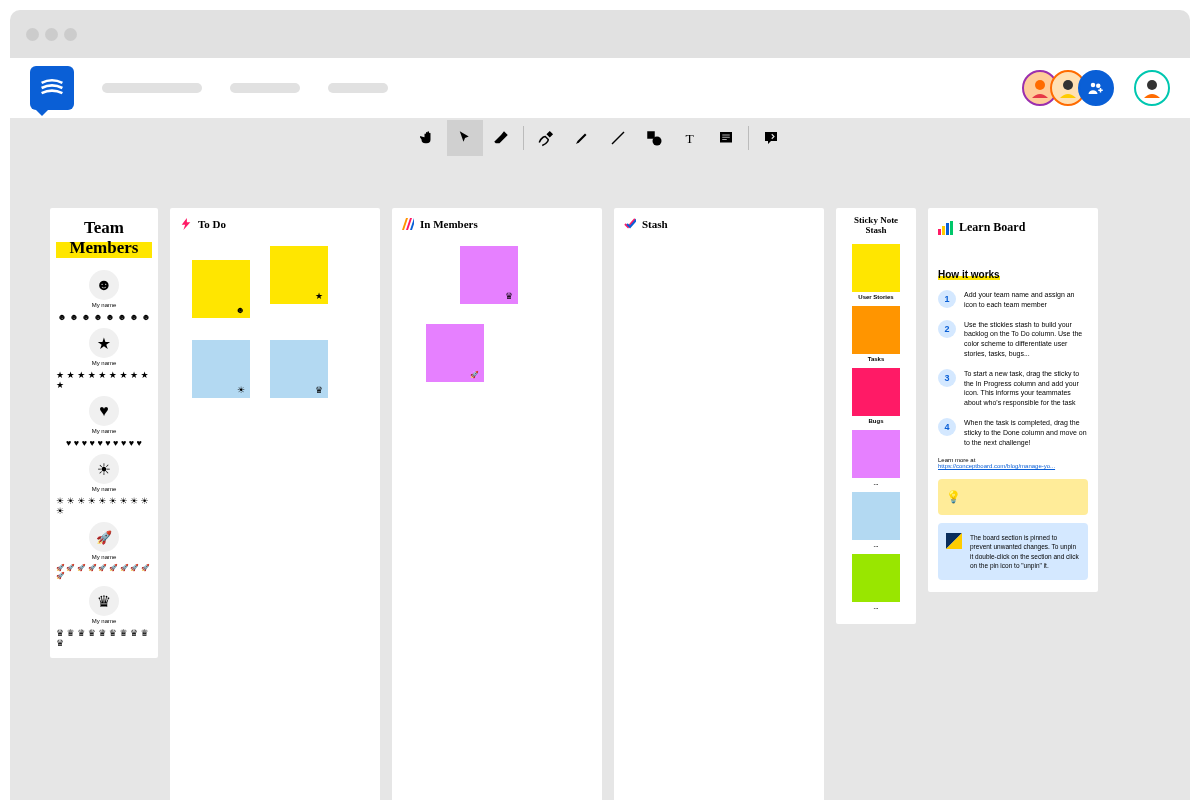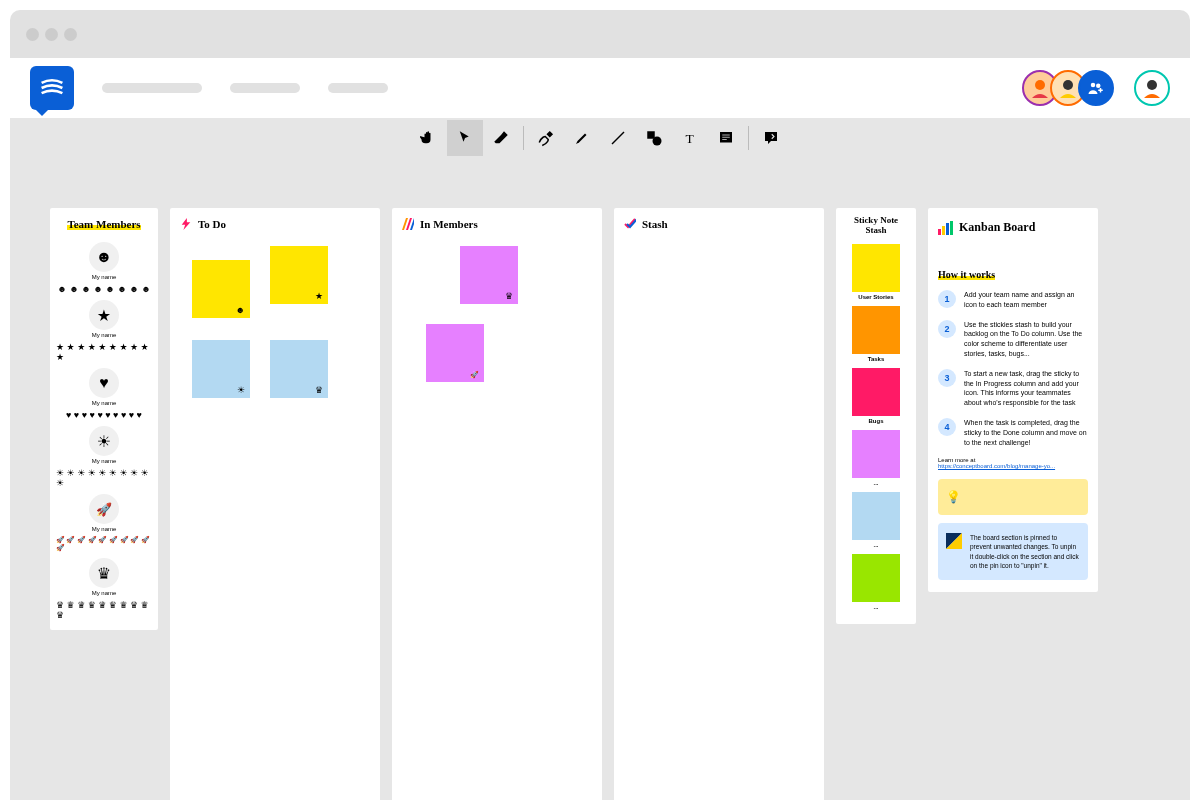--- a/index.html
+++ b/index.html
@@ -31,21 +31,21 @@
   .tool { width:36px; height:36px; display:flex; align-items:center; justify-content:center; cursor:pointer; }
   .tool.active { background:#d0d0d0; }
   .tool-sep { width:1px; height:24px; background:#bbb; margin:0 4px; }
   .tool svg { width:18px; height:18px; }
   
   .canvas { background:#e6e6e6; padding:50px 40px 40px; min-height:620px; display:flex; gap:12px; align-items:flex-start; }
   
   .panel { background:#fff; border-radius:2px; }
   
   .team-panel { width:108px; padding:10px 6px; }
-  .team-title { font-family:'Comic Sans MS', cursive; font-weight:bold; font-size:11px; text-align:center; background: linear-gradient(transparent 60%, #ffe600 60%); display:inline-block; margin-bottom:6px; }
+  .team-title { font-family:'Comic Sans MS', cursive; font-weight:bold; font-size:17px; text-align:center; background: linear-gradient(transparent 60%, #ffe600 60%); display:inline-block; margin-bottom:6px; }
   .team-title-wrap { text-align:center; }
   .member { text-align:center; margin-top:6px; }
   .member-icon { width:30px; height:30px; border-radius:50%; background:#f0f0f0; margin:0 auto 2px; display:flex; align-items:center; justify-content:center; font-size:16px; }
   .member-label { font-size:6px; }
   .icon-row { display:flex; flex-wrap:wrap; justify-content:center; gap:4px 6px; margin-top:4px; font-size:9px; }
   
   .col-panel { width:210px; height:632px; padding:10px; }
   .col-header { display:flex; align-items:center; gap:6px; margin-bottom:16px; font-family:'Comic Sans MS', cursive; font-weight:bold; font-size:11px; }
   .col-icon { width:12px; height:12px; }
   .col-body { display:flex; flex-wrap:wrap; gap:12px; padding-left:8px; }
@@ -62,21 +62,21 @@
   .stack::after { top:6px; left:6px; z-index:-2; filter:brightness(0.7); }
   .stack-label { font-size:6px; font-weight:bold; margin-bottom:6px; }
   .st-yellow { background:#ffe600; } .st-orange { background:#ff9500; } .st-red { background:#ff1a66; }
   .st-pink { background:#e680ff; } .st-blue { background:#b3d9f2; } .st-green { background:#99e600; }
   
   .info-panel { width:170px; padding:12px 10px; }
   .info-title-row { display:flex; align-items:center; gap:6px; margin-bottom:14px; }
   .info-title { font-family:'Comic Sans MS', cursive; font-weight:bold; font-size:12px; }
   .bars { display:flex; gap:1px; align-items:flex-end; height:14px; }
   .bars span { width:3px; }
-  .how-title { font-family:Liberation Serif, serif; font-weight:bold; font-size:10px; background: linear-gradient(transparent 60%, #ffe600 60%); display:inline-block; margin:20px 0 10px; }
+  .how-title { font-family:Liberation Sans, sans-serif; font-weight:bold; font-size:10px; background: linear-gradient(transparent 60%, #ffe600 60%); display:inline-block; margin:20px 0 10px; }
   .step { display:flex; gap:8px; margin-bottom:10px; align-items:flex-start; }
   .step-num { min-width:18px; height:18px; border-radius:50%; background:#d4e8ff; color:#0a5fd6; font-weight:bold; display:flex; align-items:center; justify-content:center; font-size:9px; }
   .step-text { font-size:7px; line-height:1.4; }
   .learnmore { font-size:6px; margin-top:2px; margin-bottom:10px; }
   .learnmore a { color:#0a5fd6; }
   
   .tip-box { border-radius:4px; padding:10px 8px; margin-top:8px; display:flex; gap:8px; align-items:flex-start; }
   .tip-box.yellow { background:#ffec99; }
   .tip-box.blue { background:#d4e8ff; }
   .tip-title { font-family:'Comic Sans MS', cursive; font-weight:bold; font-size:8px; margin-bottom:4px; }
@@ -315,21 +315,21 @@
     </div>
 
     <div class="panel info-panel">
       <div class="info-title-row">
         <div class="bars">
             <span style="height:6px;background:#ff1a66;"></span>
             <span style="height:9px;background:#ffcc00;"></span>
             <span style="height:12px;background:#0a5fd6;"></span>
             <span style="height:14px;background:#00c76a;"></span>
           </div>
-        <span class="info-title">Kanban Board</span>
+        <span class="info-title">Learn Board</span>
       </div>
       <span class="how-title">How it works</span>
       <div class="step">
           <div class="step-num">1</div>
           <div class="step-text">Add your team name and assign an icon to each team member</div>
         </div>
       <div class="step">
           <div class="step-num">2</div>
           <div class="step-text">Use the stickies stash to build your backlog on the To Do column. Use the color scheme to differentiate user stories, tasks, bugs...</div>
         </div>

